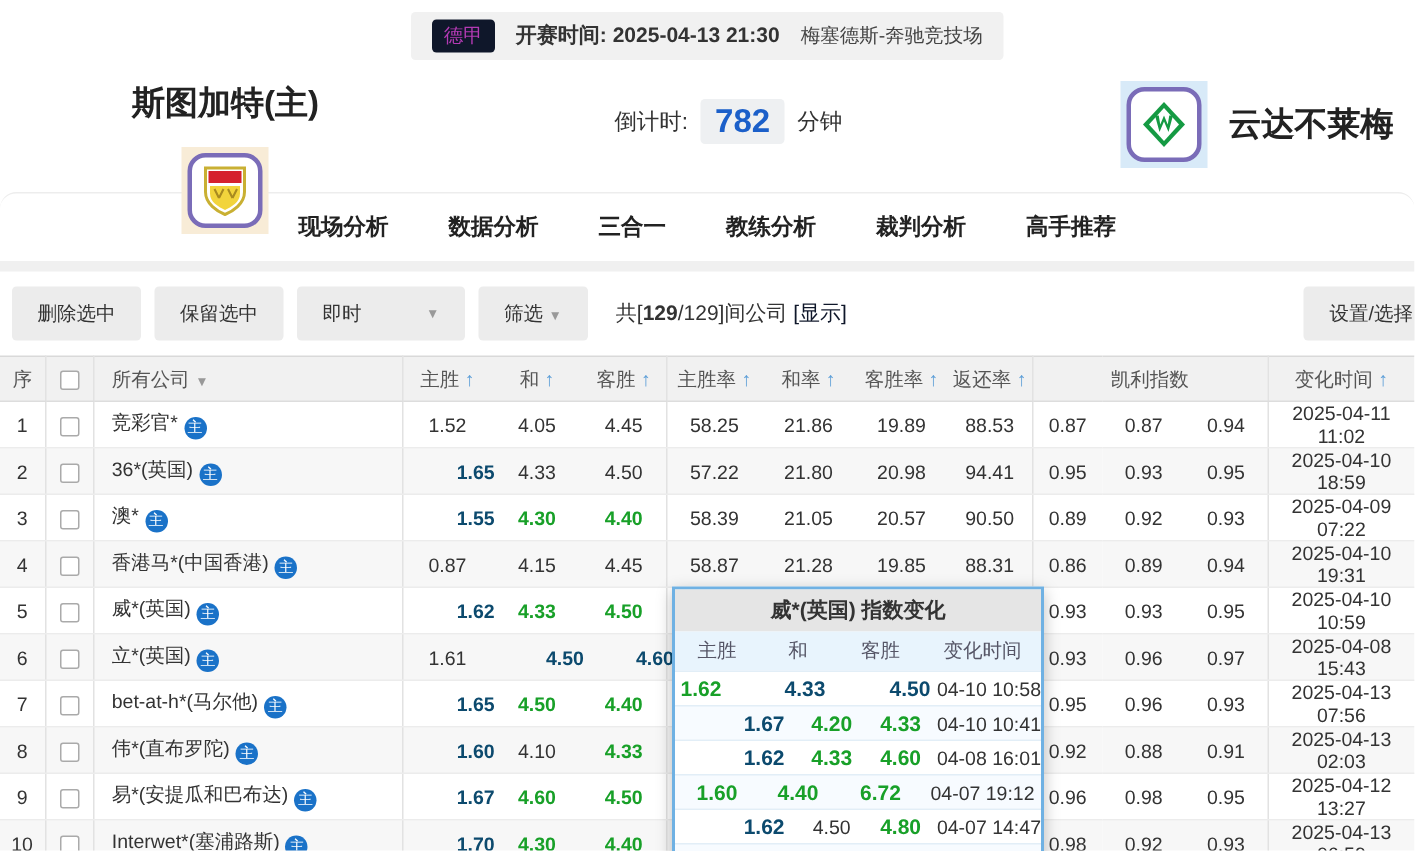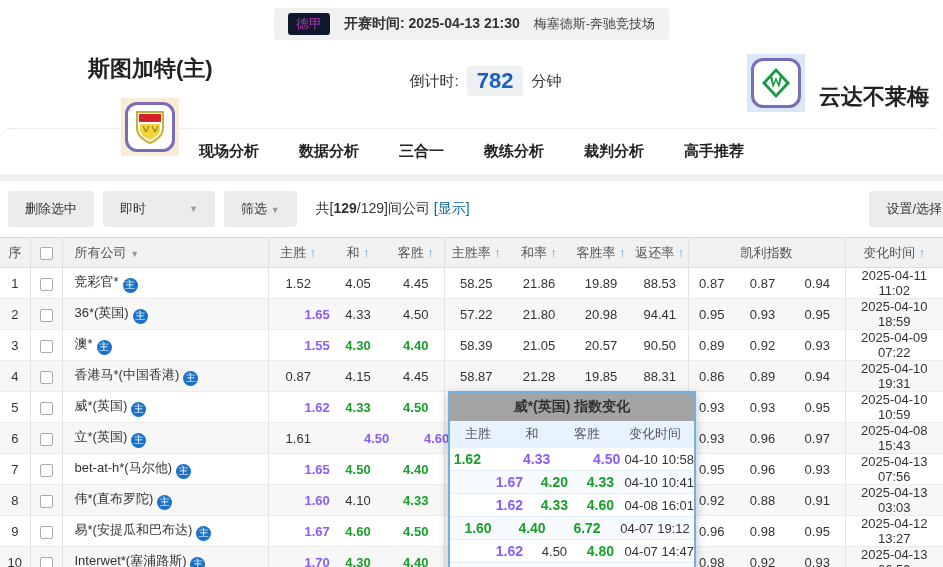--- a/index.html
+++ b/index.html
@@ -11,21 +11,21 @@
   .top-strip-inner { background:#f1f1f1; border-radius:3px; padding:5px 14px;
     display:flex; align-items:center; gap:14px; font-size:14px; }
   .league-badge { background:#0f172a; color:#b43ab4; font-size:13px; padding:2px 8px; border-radius:3px;text-align:center; }
   .kickoff { font-weight:bold; color:#333; }
   .venue { font-size:13px; color:#444; }
 
   
   .teams-row { position:relative; height:88px; }
   .team { position:absolute; top:14px; display:flex; align-items:center; gap:14px; }
   .team.home { left:88px;flex-direction:column; }
-  .team.away { right:14px;align-items:flex-end; }
+  .team.away { right:14px; }
   .team-name { font-size:22px; font-weight:bold; color:#222; }
   .logo-box { width:58px; height:58px; display:flex; align-items:center; justify-content:center; }
   .logo-box.home-bg { background:#f8ecd7; }
   .logo-box.away-bg { background:#d8eaf8; }
   .logo-inner { width:50px; height:50px; background:#fff; border:3px solid #7a6cb8;
     border-radius:12px; display:flex; align-items:center; justify-content:center; }
   .countdown { position:absolute; top:26px; left:0; right:0; display:flex;
     justify-content:center; align-items:center; gap:8px; font-size:15px;margin-left:28px; }
   .countdown-value { background:#eef0f2; color:#1b5fc9; font-weight:bold; font-size:22px;
     padding:2px 10px; border-radius:3px; }
@@ -38,45 +38,45 @@
   .band { height:7px; background:#f0f0f0; }
 
   
   .toolbar { display:flex; align-items:center; gap:9px; padding:10px 0 10px 8px; }
   .tbtn { background:#ececec; border:none; color:#333; font-size:13px; padding:9px 17px;
     border-radius:3px; font-family:inherit; cursor:pointer; white-space:nowrap; }
   .tbtn.dropdown { width:112px; display:flex; justify-content:space-between; align-items:center; }
   .caret { color:#999; font-size:9px; }
   .summary { margin-left:10px; font-size:14px; color:#333; white-space:nowrap; }
   .summary b { font-weight:bold; }
-  .link { color:#0369a1; cursor:pointer; }
+  .link { color:#0f172a; cursor:pointer; }
   .tbtn.settings { margin-left:auto; margin-right:-16px; }
 
   
   table { border-collapse:collapse; table-layout:fixed; width:943px; font-size:13px; }
   thead th { background:#f1f1f1; color:#555; font-weight:normal; height:30px;
     border-top:1px solid #d9d9d9; border-bottom:1px solid #ddd; }
   tbody td { height:31px; text-align:center; border-bottom:1px solid #ececec; color:#333; }
   tbody tr:nth-child(even) { background:#f7f7f7; }
   .vline { border-right:1px solid #e2e2e2; }
   th.company-h, td.company { text-align:left; padding-left:12px; }
   .sort-arrow { color:#5e9fd8; font-weight:bold; }
   .cb { display:inline-block; width:13px; height:13px; border:1px solid #aaa;
     border-radius:2px; background:#fff; vertical-align:middle; cursor:pointer; }
   .home-badge { display:inline-flex; width:15px; height:15px; background:#1a72c8; color:#fff;
     border-radius:50%; font-size:10px; align-items:center; justify-content:center;
     margin-left:4px; vertical-align:-2px; }
-  .odd-r { color:#8b5cf6; font-weight:bold;margin-left:36px; }
+  .odd-r { color:#0c4a6e; font-weight:bold;margin-left:36px; }
   .odd-g { color:#18a028; font-weight:bold; }
   .odd-k { color:#333; }
 
   
   .popup { position:absolute; left:448px; top:391px; width:248px; z-index:10;
     background:#fff; border:2px solid #6fb1e3; box-shadow:0 3px 10px rgba(0,0,0,.25); }
-  .popup-title { background:#a3a3a3; height:28px; display:flex; align-items:center;
+  .popup-title { background:#e5e5e5; height:28px; display:flex; align-items:center;
     justify-content:center; font-size:14px; font-weight:bold; color:#333;text-align:center; }
   .popup-head { background:#e8f4fd; height:26px; display:flex; align-items:center;
     font-size:13px; color:#556; }
   .popup-row { height:23px; display:flex; align-items:center; font-size:13px;
     border-top:1px solid #e2eef7; }
   .popup-row:nth-child(even) { background:#f7fbff; }
   .pc1 { width:56px; text-align:center; }
   .pc2 { width:52px; text-align:center; }
   .pc3 { width:58px; text-align:center; }
   .pc4 { width:78px; text-align:center; white-space:nowrap; }
@@ -135,20 +135,21 @@
     <span class="tab">数据分析</span>
     <span class="tab">三合一</span>
     <span class="tab">教练分析</span>
     <span class="tab">裁判分析</span>
     <span class="tab">高手推荐</span>
   </div>
 <div class="band"></div>
 
 <div class="toolbar">
   <button class="tbtn">删除选中</button>
+  <button class="tbtn">保留选中</button>
   <button class="tbtn dropdown">
     <span>即时</span>
     <span class="caret">▼</span>
   </button>
   <button class="tbtn">
     <span>筛选</span>
     <span class="caret">▼</span>
   </button>
   <span class="summary">
     <span>共[</span><b>129</b><span>/129]间公司</span>
@@ -312,21 +313,21 @@
         <td><span class="odd-r">1.60</span></td>
         <td><span class="odd-k">4.10</span></td>
         <td class="vline"><span class="odd-g">4.33</span></td>
         <td></td>
         <td></td>
         <td></td>
         <td class="vline"></td>
         <td>0.92</td>
         <td>0.88</td>
         <td class="vline">0.91</td>
-        <td>2025-04-13 03:03</td>
+        <td>2025-04-13 02:03</td>
       </tr>
       <tr>
         <td class="vline">9</td>
         <td class="vline"><span class="cb"></span></td>
         <td class="company vline">易*(安提瓜和巴布达)<span class="home-badge">主</span></td>
         <td><span class="odd-r">1.67</span></td>
         <td><span class="odd-g">4.60</span></td>
         <td class="vline"><span class="odd-g">4.50</span></td>
         <td></td>
         <td></td>

